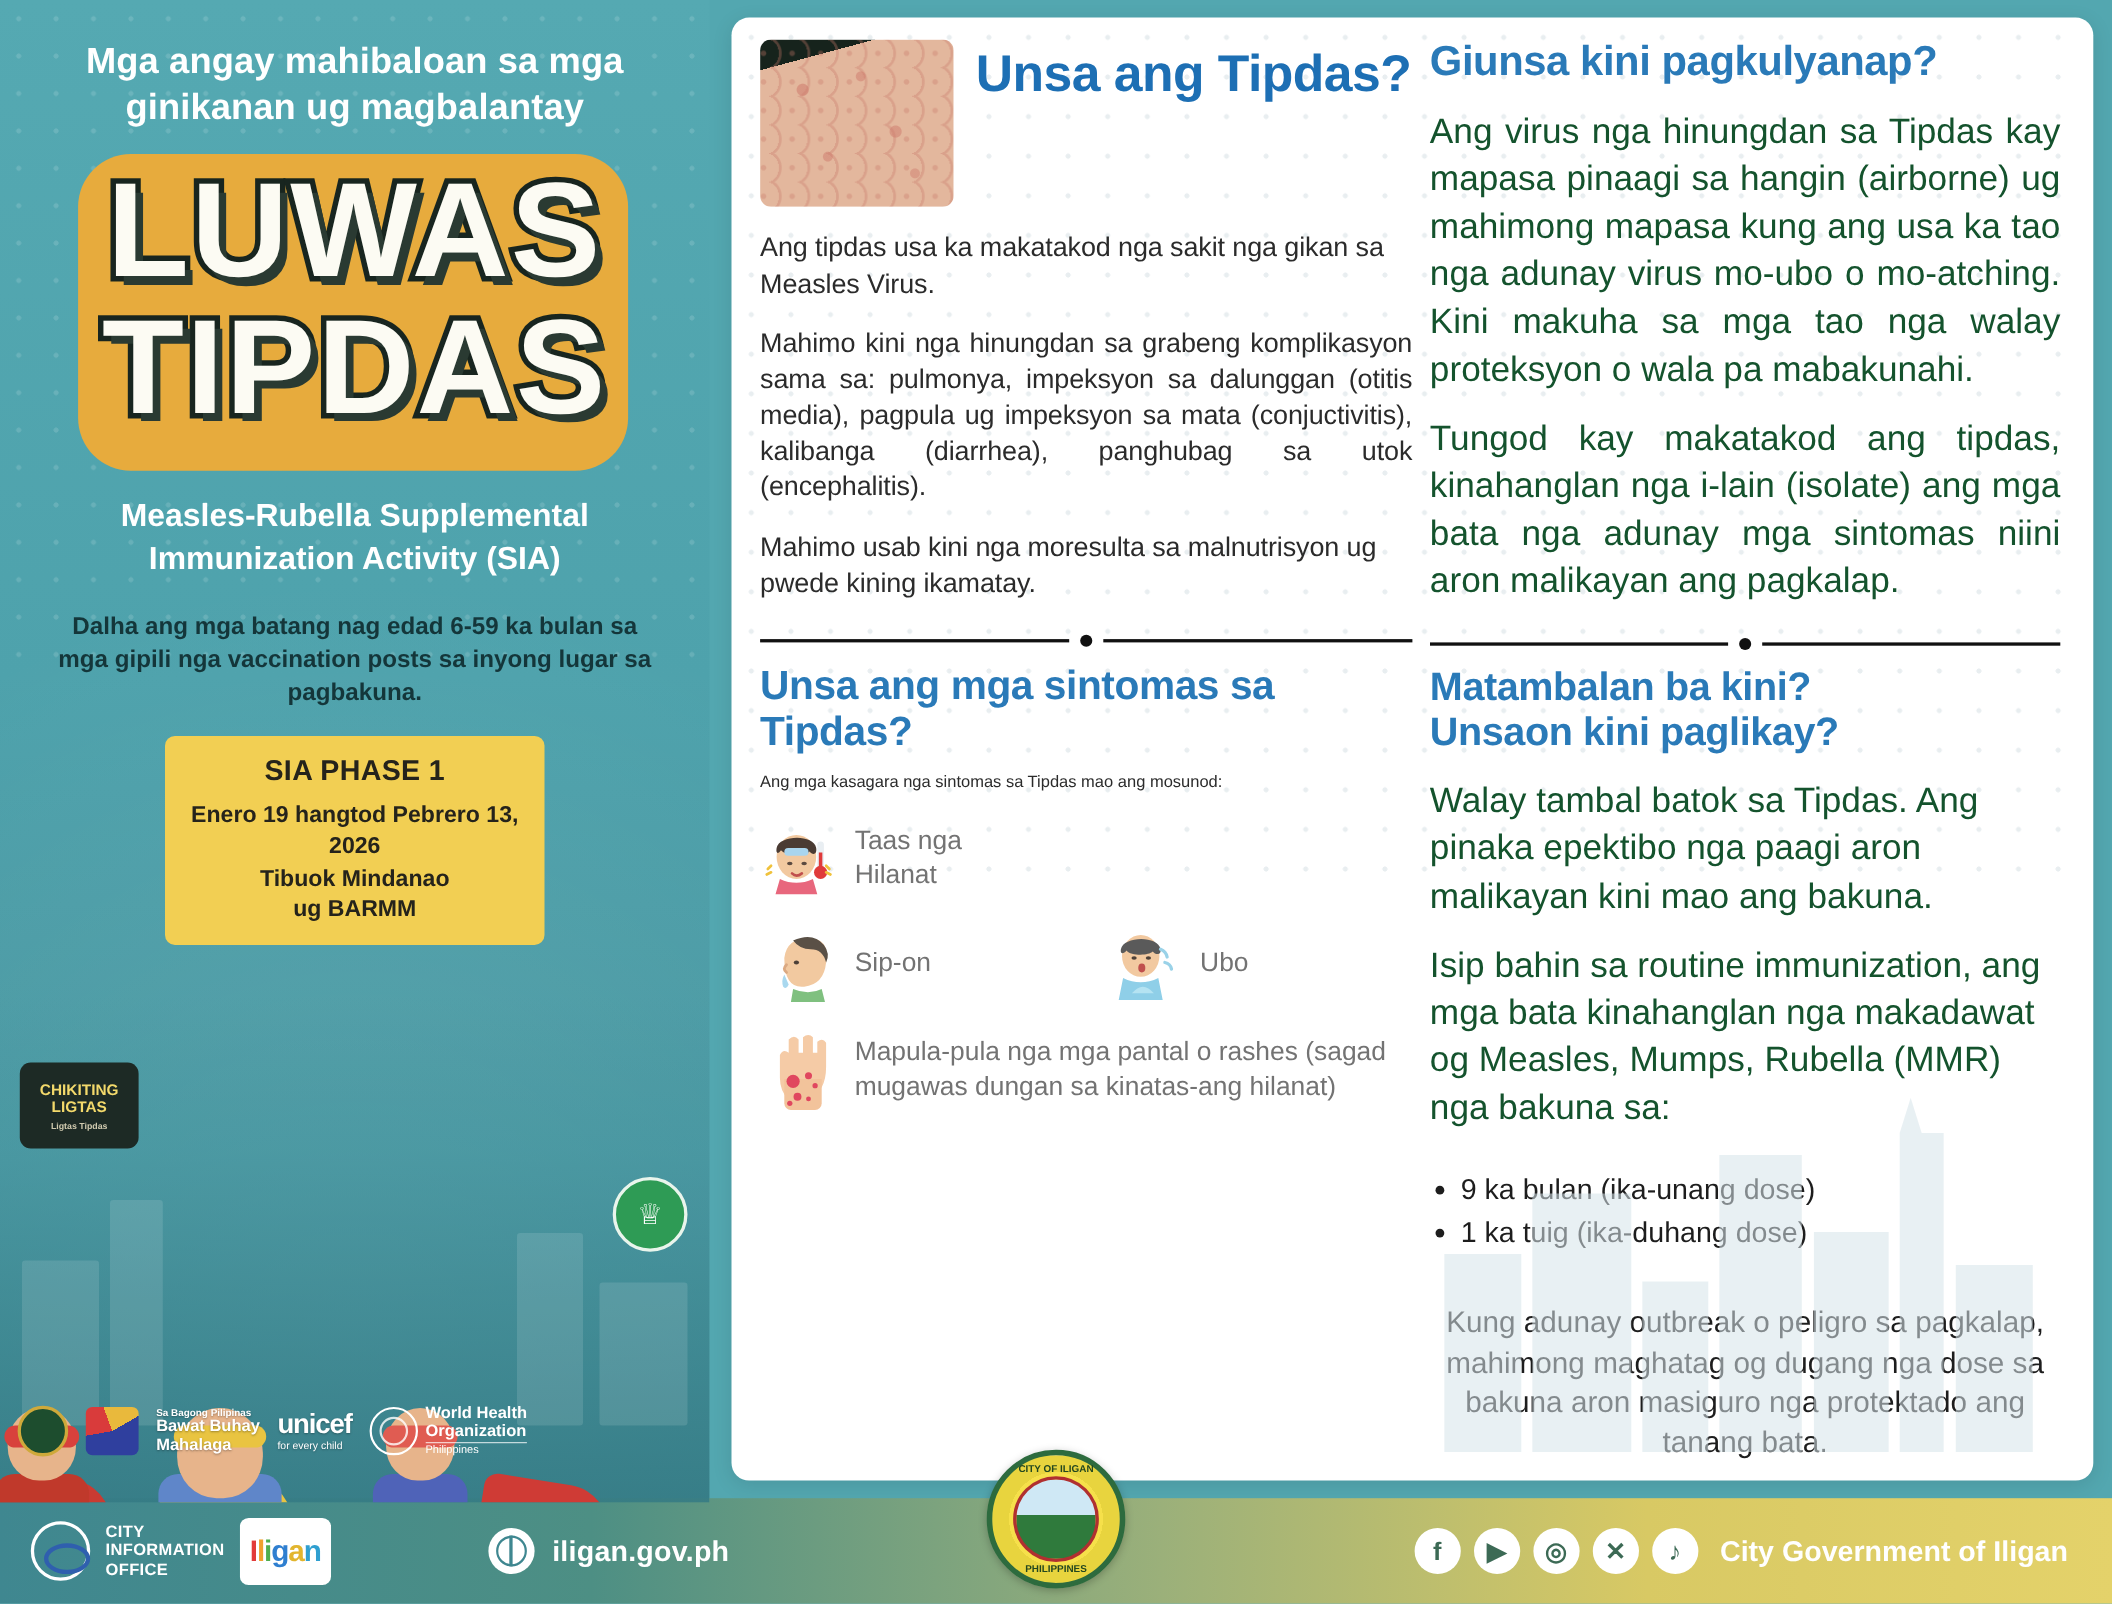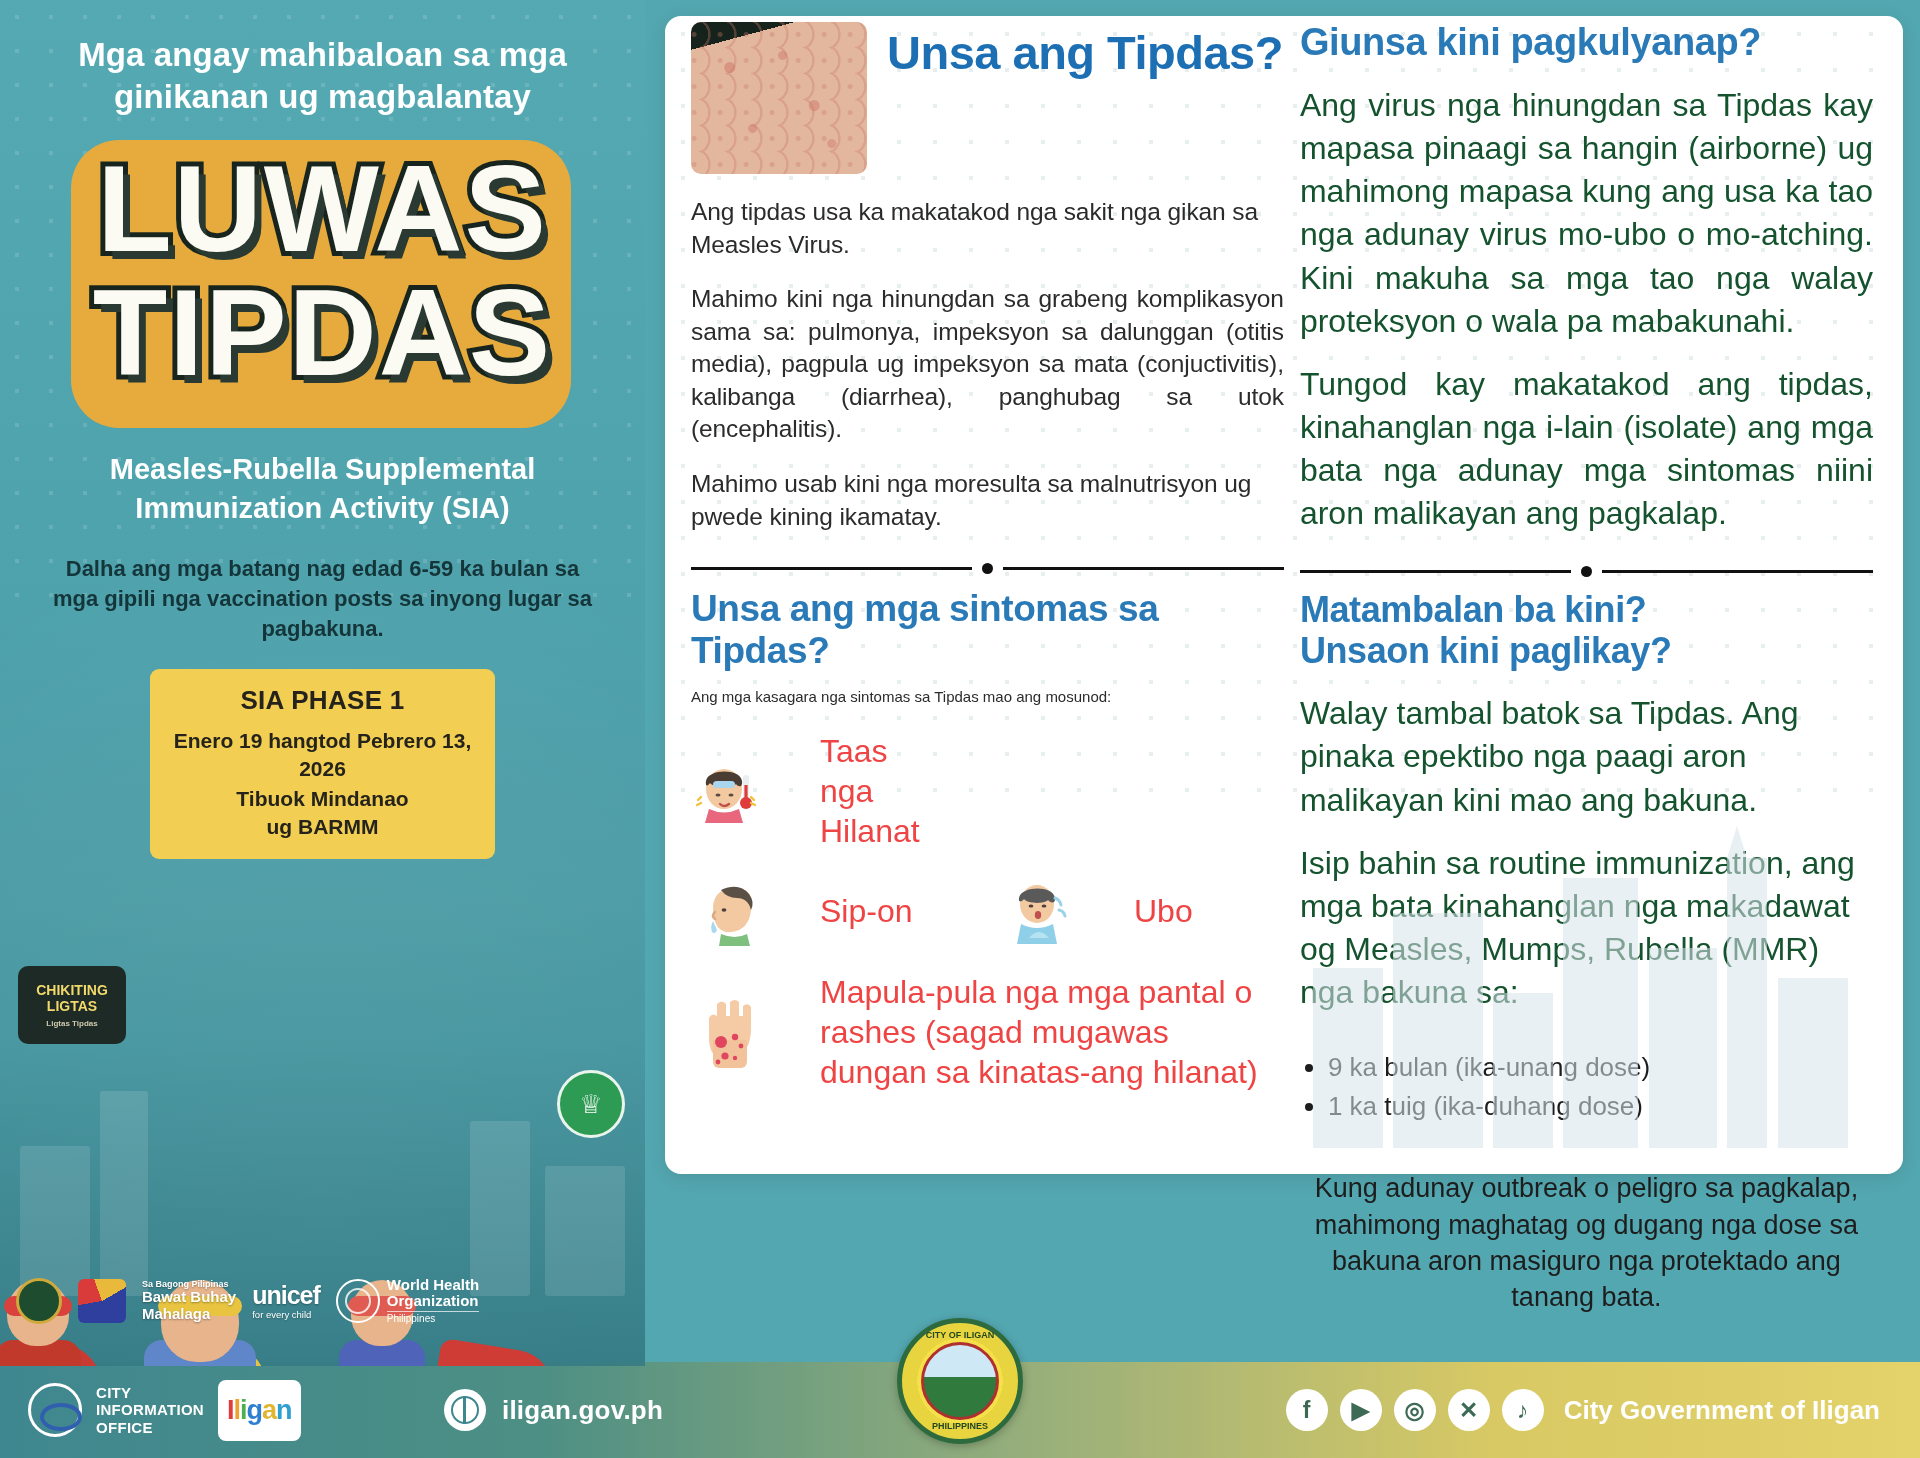--- a/index.html
+++ b/index.html
@@ -108,24 +108,24 @@
   .bbm .tiny{ font-size:9px; font-weight:600; display:block; }
   .unicef{ font-size:25px; font-weight:800; letter-spacing:-1px; line-height:1; text-shadow:0 1px 2px rgba(0,0,0,.3);}
   .unicef .tiny{ font-size:9.5px; font-weight:500; display:block; letter-spacing:0; margin-top:2px;}
   .who-mark{ width:44px;height:44px;border-radius:50%;border:2px solid #fff; flex:none; position:relative;}
   .who-mark::after{content:"";position:absolute;inset:7px;border-radius:50%;border:2px solid rgba(255,255,255,.8);}
   .who-text{ font-size:15px; font-weight:700; line-height:1.08;}
   .who-text .tiny{ font-size:10px; font-weight:500; display:block; border-top:1px solid rgba(255,255,255,.7); margin-top:2px; padding-top:2px;}
 
   
   .card{
-    position:absolute; left:665px; top:16px; width:1238px; height:1158px;
+    position:absolute; left:665px; top:16px; width:1238px; height:1330px;
     background:#ffffff; border-radius:16px;
     box-shadow:0 4px 18px rgba(0,0,0,.10);
-    display:flex; padding:6px 30px 26px 26px; gap:16px;
+    display:flex; padding:20px 30px 26px 26px; gap:16px;
   }
   .card::before{
     content:""; position:absolute; left:0; top:0; width:100%; height:780px;
     background-image:radial-gradient(rgba(180,198,206,.30) 2.2px, transparent 2.4px);
     background-size:36px 36px; border-radius:16px 16px 0 0; pointer-events:none;
   }
   .col{ position:relative; z-index:2; }
   .col-mid{ width:600px; }
   .col-right{ width:580px; }
 
@@ -158,21 +158,21 @@
   .h2{
     color:#2a7ab8; font-size:37px; line-height:1.12; font-weight:800; margin-top:14px; letter-spacing:-.4px;
   }
   .lead{ color:#2b2b2b; font-size:15px; line-height:1.3; margin-top:16px; }
 
   .sym-grid{ margin-top:24px; }
   .sym-row{ display:flex; gap:14px; margin-bottom:24px; }
   .sym{ display:flex; align-items:center; gap:14px; }
   .sym-w1{ width:250px; } .sym-w2{ width:300px; } .sym-full{ width:100%; }
   .sym-ico{ width:72px;height:72px;flex:none; position:relative; }
-  .sym-label{ font-size:32px; line-height:1.26; color:#ef4444;margin-left:43px; }
+  .sym-label{ font-size:24px; line-height:1.26; color:#737373; }
 
   
   .h1r{ color:#2a7ab8; font-size:38px; font-weight:800; line-height:1.1; letter-spacing:-.4px; }
   .just{ text-align:justify; }
   .body-r{ color:#14532d; font-size:32px; line-height:1.35; margin-top:20px; }
   .h2r{ color:#2a7ab8; font-size:36px; font-weight:800; line-height:1.16; letter-spacing:-.4px; margin-top:12px;}
   .bullets{ margin-top:34px; padding-left:28px; }
   .bullets li{ font-size:26px; line-height:1.5; color:#1d1d1d; }
   .callout{
     margin-top:44px; text-align:center; font-size:27px; line-height:1.34; color:#1d1d1d;

